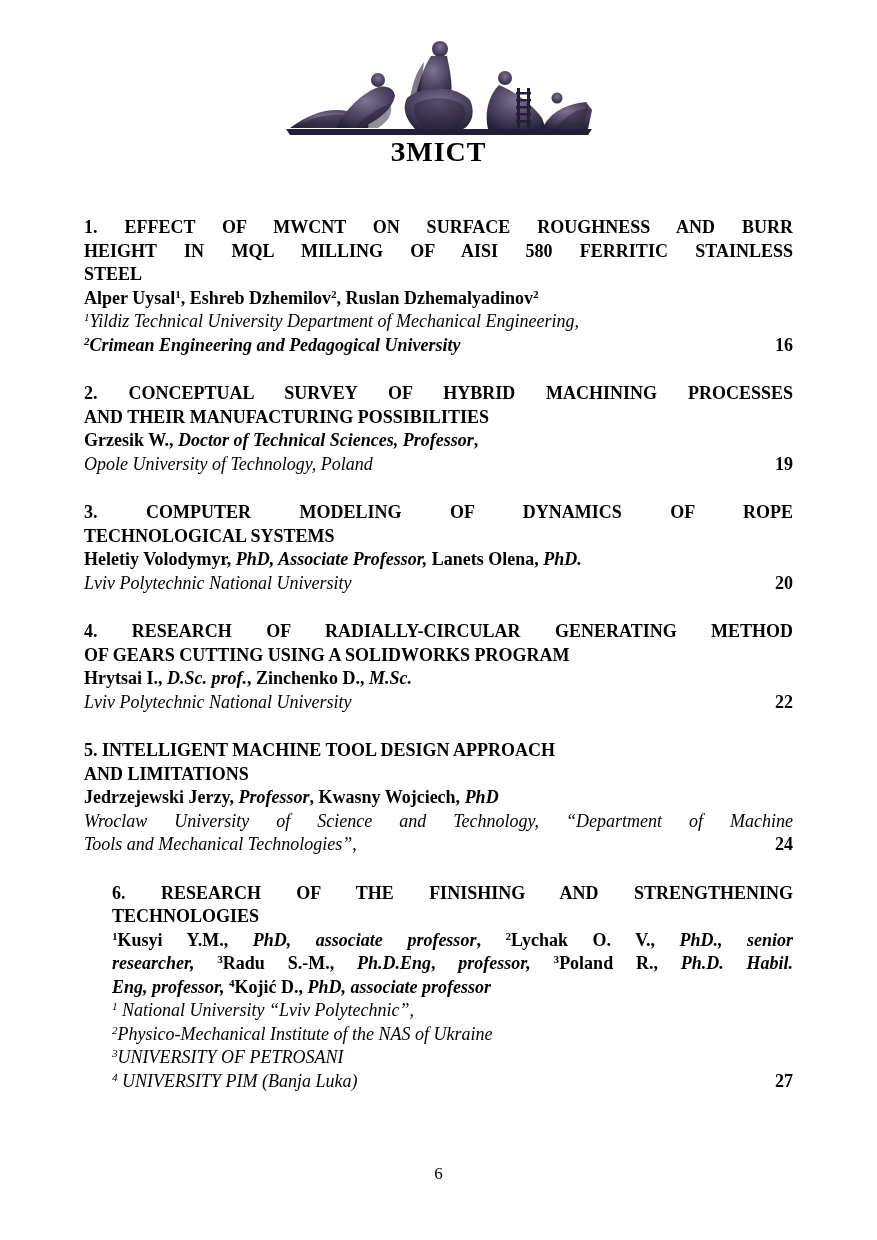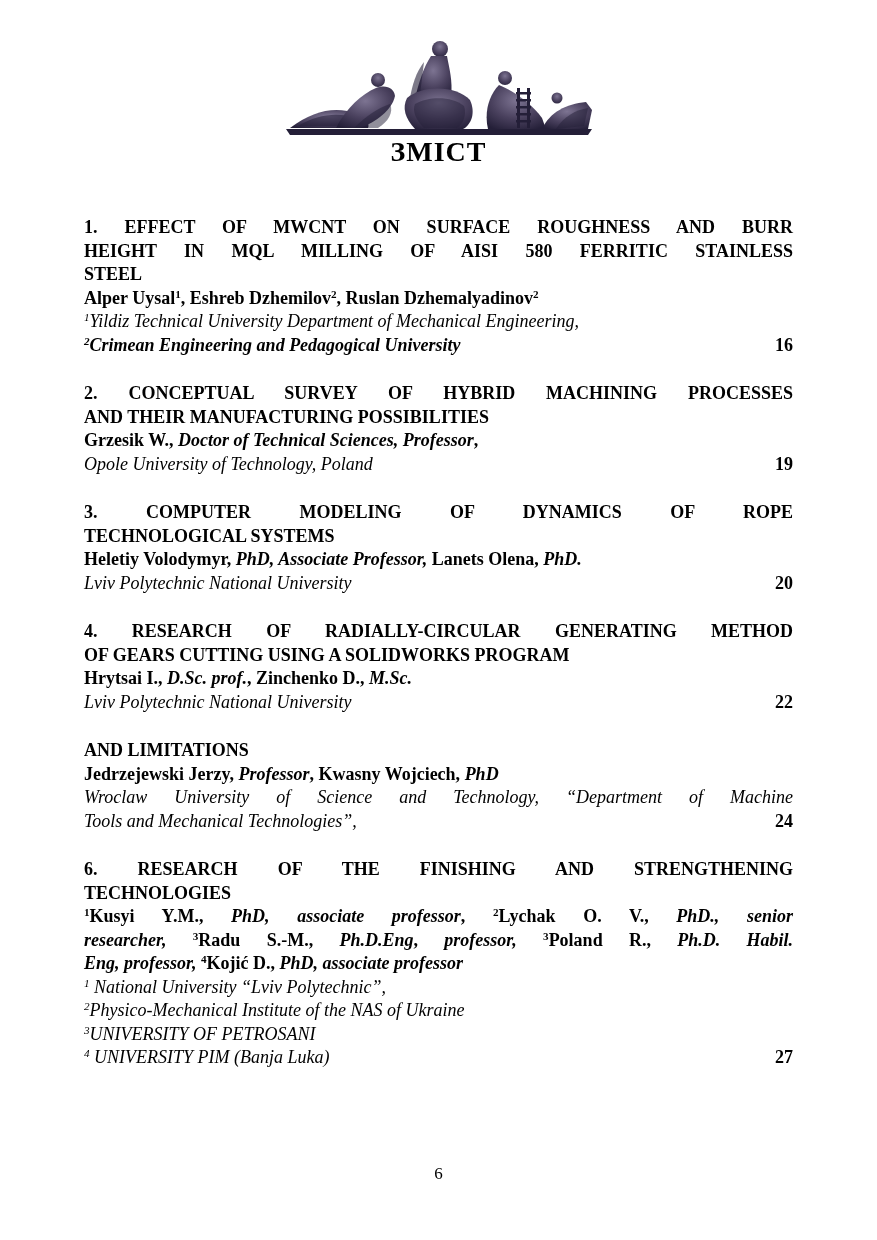--- a/index.html
+++ b/index.html
@@ -9,21 +9,21 @@
   *{margin:0;padding:0;box-sizing:border-box;}
   html,body{width:877px;height:1240px;background:var(--paper);overflow:hidden;}
   body{font-family:"Liberation Serif","DejaVu Serif",serif;color:var(--ink);position:relative;}
 
   #header-image{position:absolute;top:38px;left:50%;transform:translateX(-50%);width:330px;height:104px;}
   #contents-title{position:absolute;top:136px;left:0;width:100%;text-align:center;
     font-size:28px;font-weight:bold;letter-spacing:1px;}
 
   #toc{position:absolute;top:216px;left:84px;width:709px;font-size:18px;line-height:23.5px;}
   .toc-entry{margin-bottom:25px;}
-  .toc-entry:last-child{margin-bottom:0;}
+  .toc-entry:last-child{margin-bottom:0;margin-left:28px;}
   .line{position:relative;min-height:23.5px;}
   .line.justify{text-align:justify;text-align-last:justify;}
   .line.left{text-align:left;}
   .line.title .seg{font-weight:bold;}
   .seg.b{font-weight:bold;font-style:normal;}
   .seg.bi{font-weight:bold;font-style:italic;}
   .seg.i{font-style:italic;font-weight:normal;}
   .seg.sup,.seg.isup,.seg.bisup{font-size:.62em;line-height:0;position:relative;top:-.5em;}
   .seg.sup{font-weight:bold;font-style:normal;}
   .seg.isup{font-style:italic;font-weight:normal;}
@@ -102,20 +102,21 @@
       <div class="line authors left"><span class="seg b">Heletiy Volodymyr, </span><span class="seg bi">PhD, Associate Professor,</span><span class="seg b"> Lanets Olena, </span><span class="seg bi">PhD.</span></div>
       <div class="line affiliation left"><span class="seg i">Lviv Polytechnic National University</span><span class="pagenum">20</span></div>
     </section>
     <section class="toc-entry">
       <div class="line title justify"><span class="seg b">4. RESEARCH OF RADIALLY-CIRCULAR GENERATING METHOD</span></div>
       <div class="line title left"><span class="seg b">OF GEARS CUTTING USING A SOLIDWORKS PROGRAM</span></div>
       <div class="line authors left"><span class="seg b">Hrytsai I., </span><span class="seg bi">D.Sc. prof.</span><span class="seg b">, Zinchenko D., </span><span class="seg bi">M.Sc.</span></div>
       <div class="line affiliation left"><span class="seg i">Lviv Polytechnic National University</span><span class="pagenum">22</span></div>
     </section>
     <section class="toc-entry">
+      <div class="line title left"><span class="seg b">5. INTELLIGENT MACHINE TOOL DESIGN APPROACH</span></div>
       <div class="line title left"><span class="seg b">AND LIMITATIONS</span></div>
       <div class="line authors left"><span class="seg b">Jedrzejewski Jerzy, </span><span class="seg bi">Professor</span><span class="seg b">, Kwasny Wojciech,</span><span class="seg bi"> PhD</span></div>
       <div class="line affiliation justify"><span class="seg i">Wroclaw University of Science and Technology, “Department of Machine</span></div>
       <div class="line affiliation left"><span class="seg i">Tools and Mechanical Technologies”,</span><span class="pagenum">24</span></div>
     </section>
     <section class="toc-entry">
       <div class="line title justify"><span class="seg b">6. RESEARCH OF THE FINISHING AND STRENGTHENING</span></div>
       <div class="line title left"><span class="seg b">TECHNOLOGIES</span></div>
       <div class="line authors justify"><span class="seg sup">1</span><span class="seg b">Kusyi Y.M., </span><span class="seg bi">PhD, associate professor</span><span class="seg b">, </span><span class="seg sup">2</span><span class="seg b">Lychak O. V., </span><span class="seg bi">PhD., senior</span></div>
       <div class="line authors justify"><span class="seg bi">researcher, </span><span class="seg sup">3</span><span class="seg b">Radu S.-M., </span><span class="seg bi">Ph.D.Eng</span><span class="seg b">, </span><span class="seg bi">professor, </span><span class="seg sup">3</span><span class="seg b">Poland R., </span><span class="seg bi">Ph.D. Habil.</span></div>

